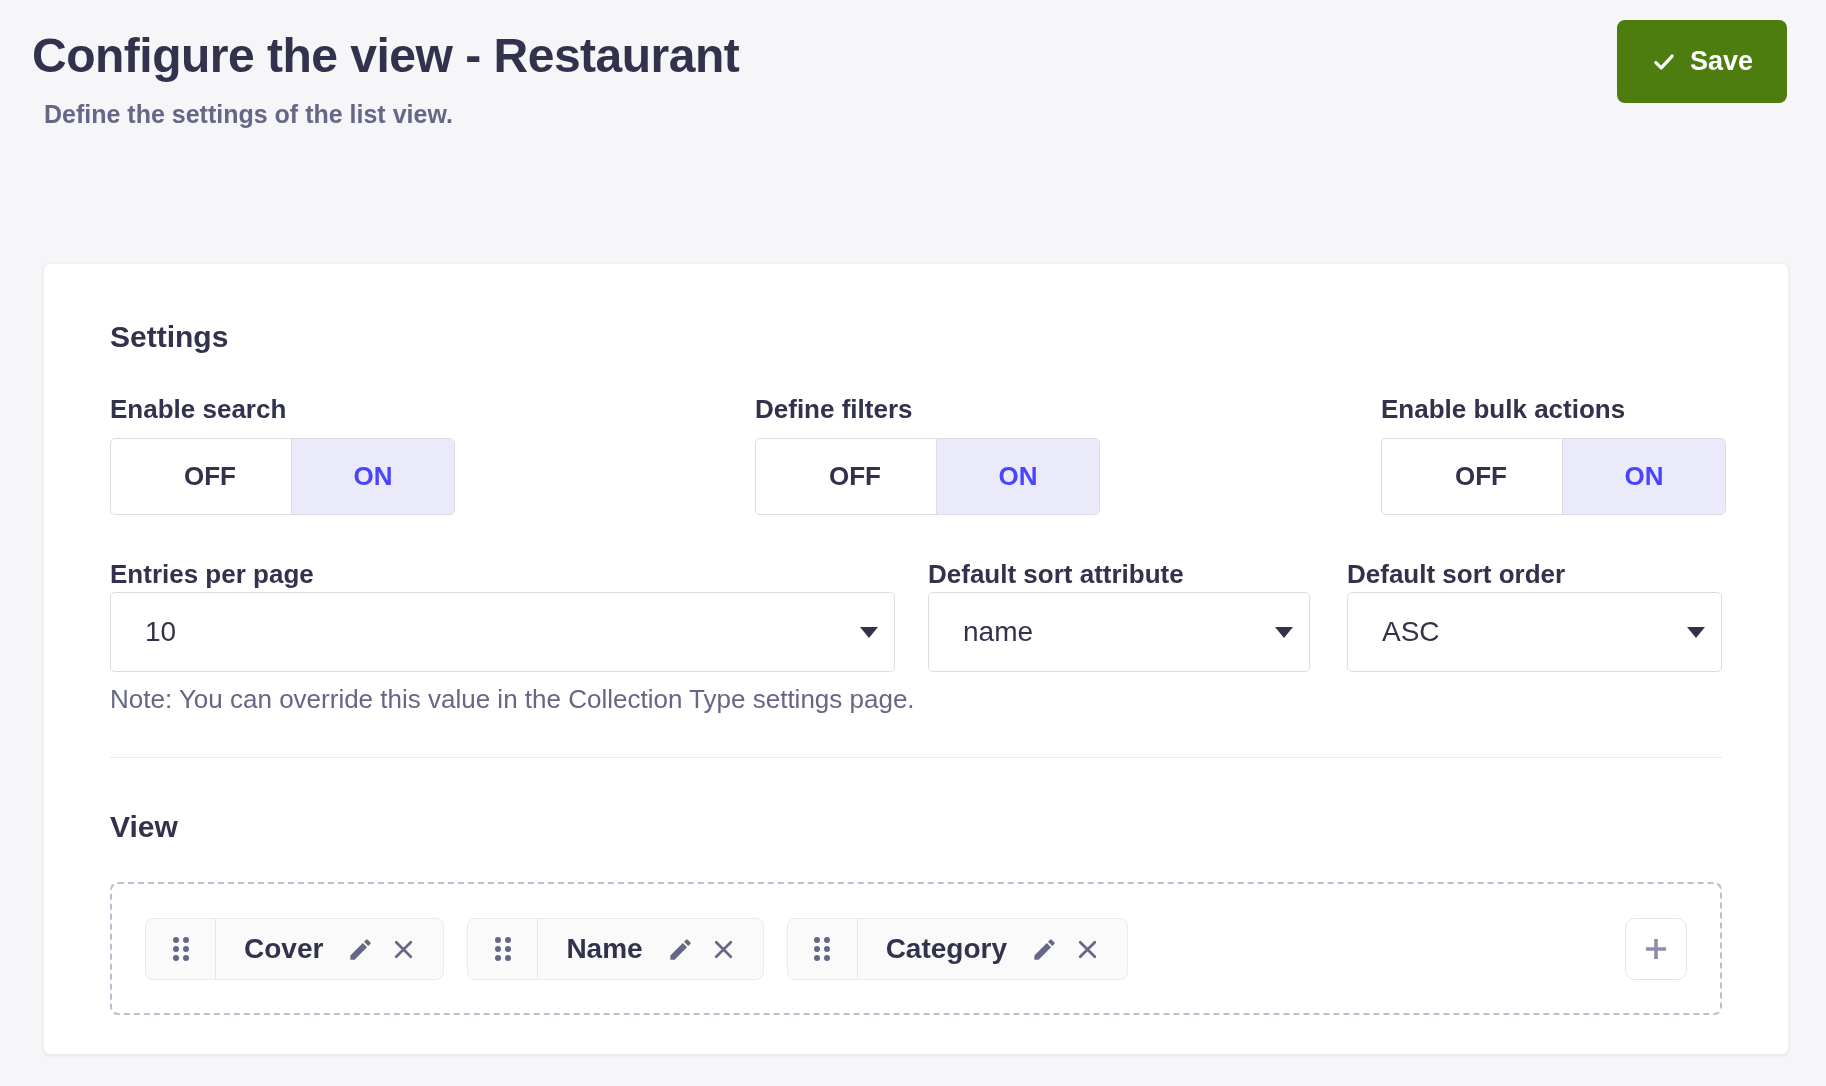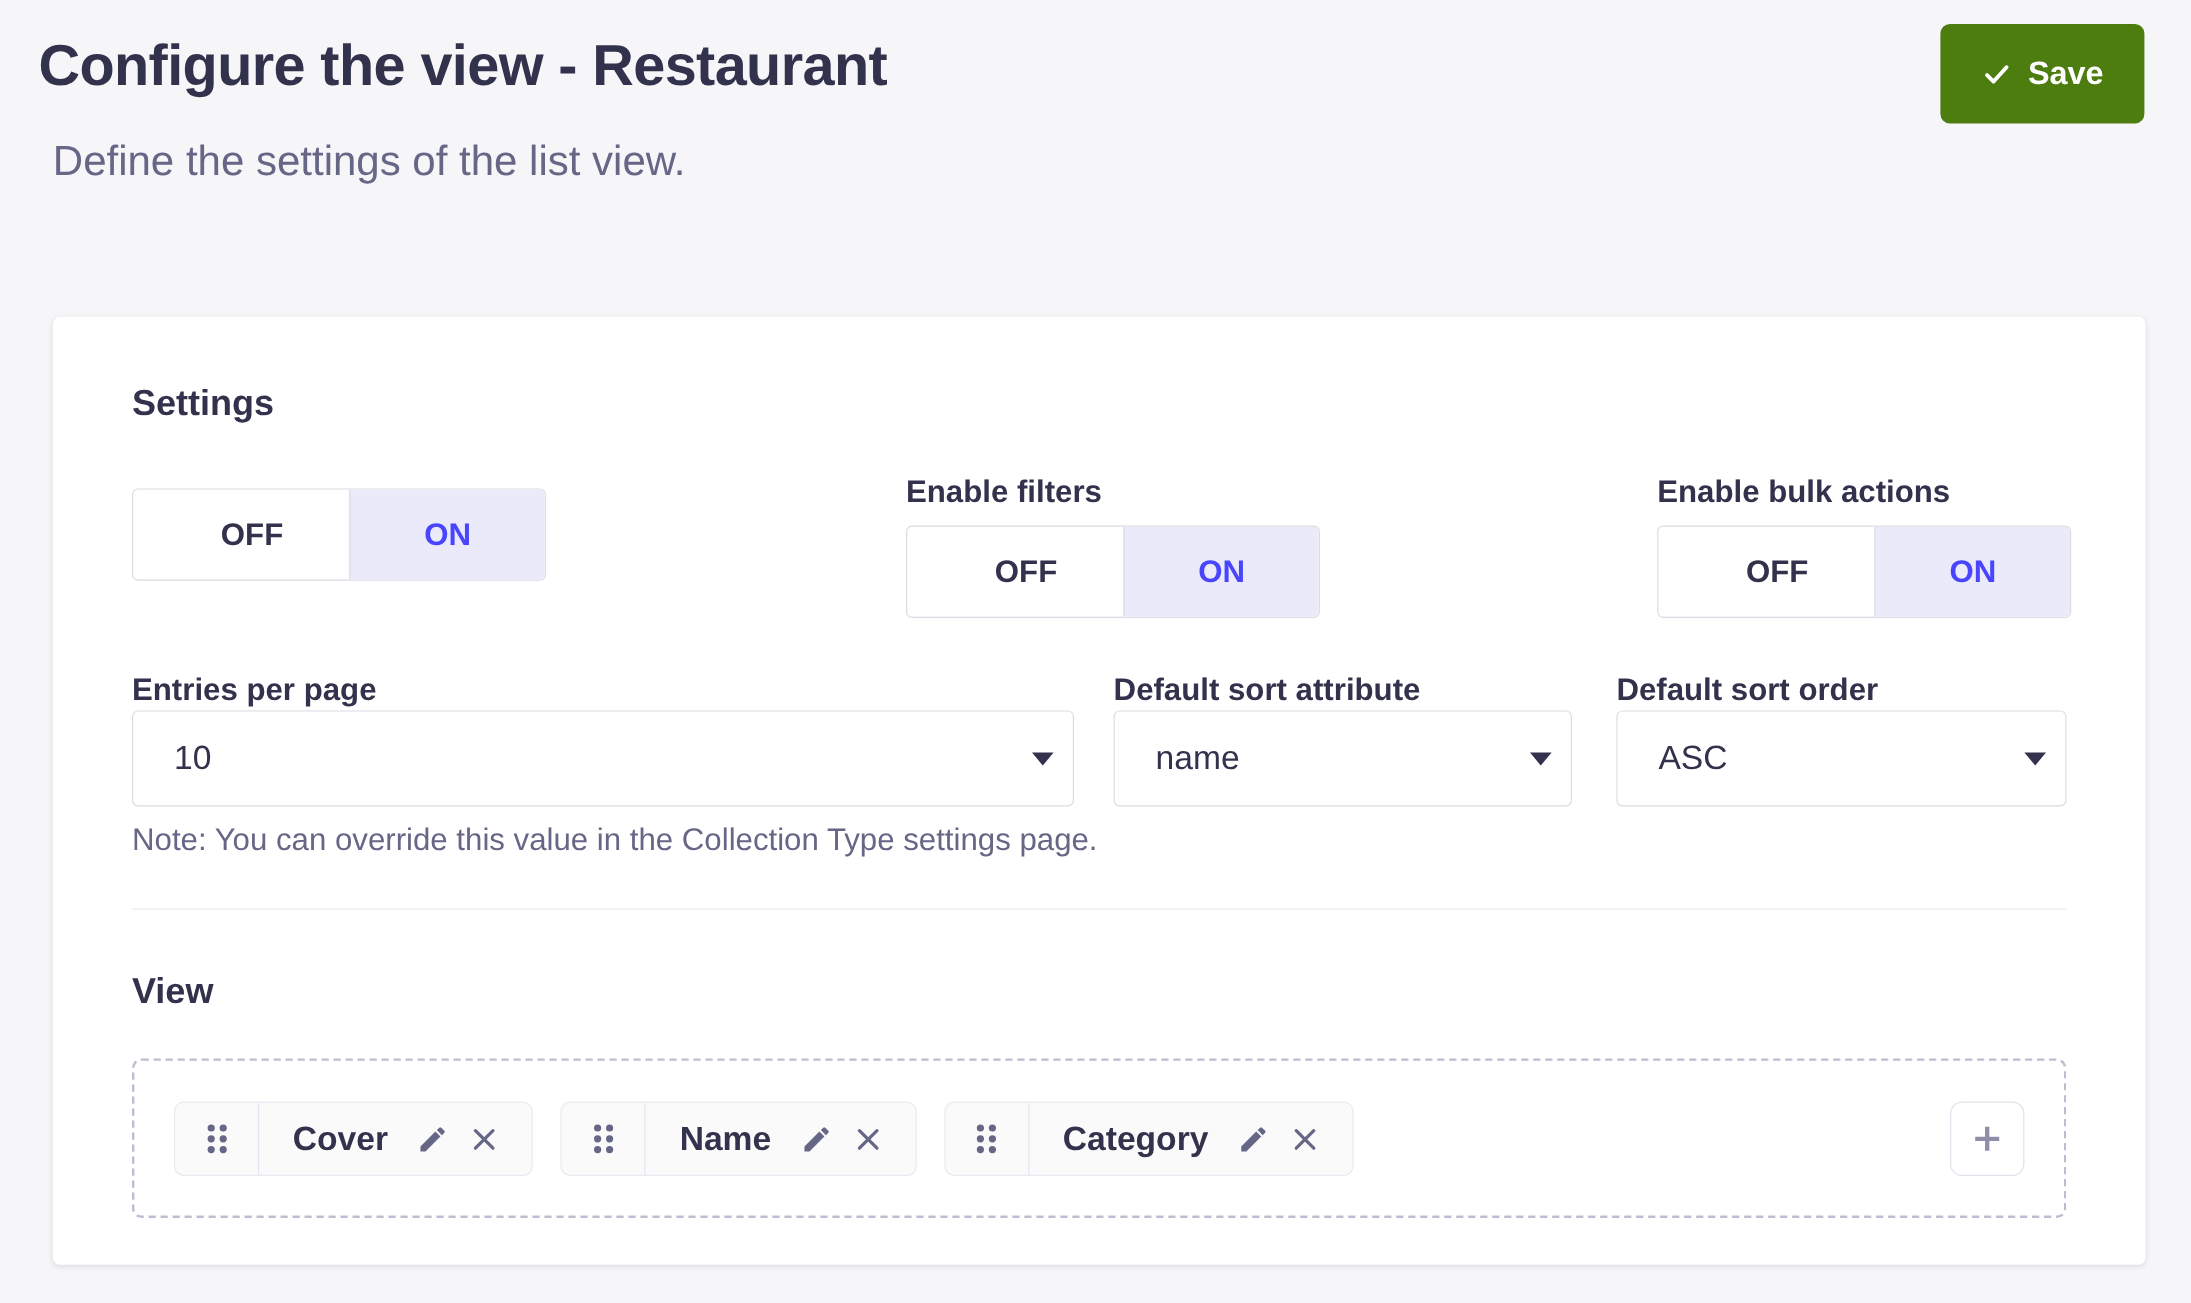--- a/index.html
+++ b/index.html
@@ -12,22 +12,22 @@
     color:#32324d;
   }
 
   
   .header { position:absolute; top:0; left:0; width:100%; height:264px; }
   .page-title {
     position:absolute; top:28px; left:32px;
     font-size:48px; font-weight:700; color:#32324d; letter-spacing:-0.5px;
   }
   .page-subtitle {
-    position:absolute; top:115px; left:44px;
-    font-size:35px; color:#666687;
+    position:absolute; top:100px; left:44px;
+    font-size:25px; color:#666687;font-weight:bold;
   }
   .save-btn {
     position:absolute; top:20px; right:39px;
     width:170px; height:83px;
     background:#4d7c0f; border:none; border-radius:8px;
     display:flex; align-items:center; justify-content:center; gap:13px;
     color:#ffffff; font-size:27px; font-weight:700; cursor:pointer;
     font-family:"Liberation Sans", sans-serif;
   }
 
@@ -122,28 +122,29 @@
   </button>
 </div>
 
 <div class="card">
 
   <div class="section-heading">Settings</div>
 
   <div class="form-area">
 
     <div class="field" style="left:0">
+      <span class="field-label">Enable search</span>
       <div class="toggle">
         <button class="toggle-half off">OFF</button>
         <button class="toggle-half on">ON</button>
       </div>
     </div>
 
     <div class="field" style="left:645px">
-      <span class="field-label">Enable filters</span>
+      <span class="field-label">Define filters</span>
       <div class="toggle">
         <button class="toggle-half off">OFF</button>
         <button class="toggle-half on">ON</button>
       </div>
     </div>
 
     <div class="field" style="left:1271px">
       <span class="field-label">Enable bulk actions</span>
       <div class="toggle">
         <button class="toggle-half off">OFF</button>

